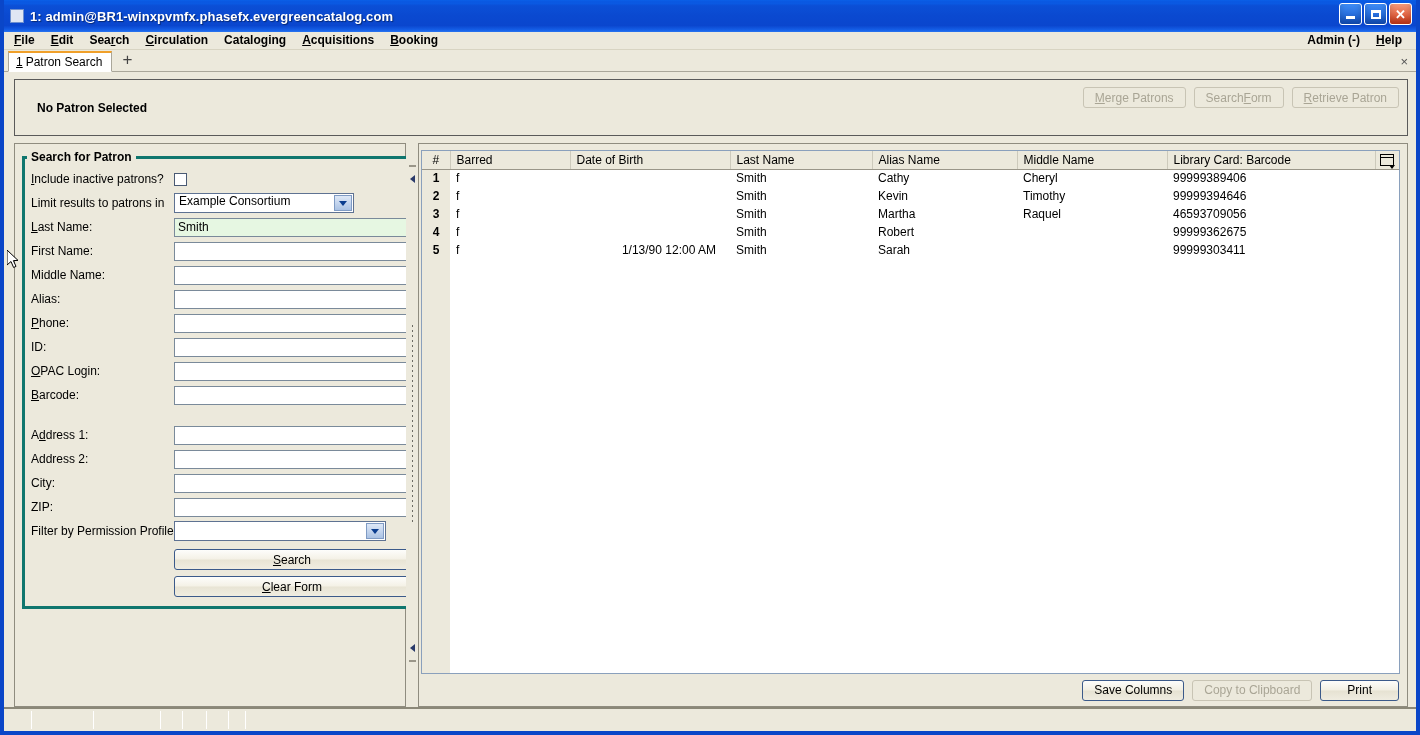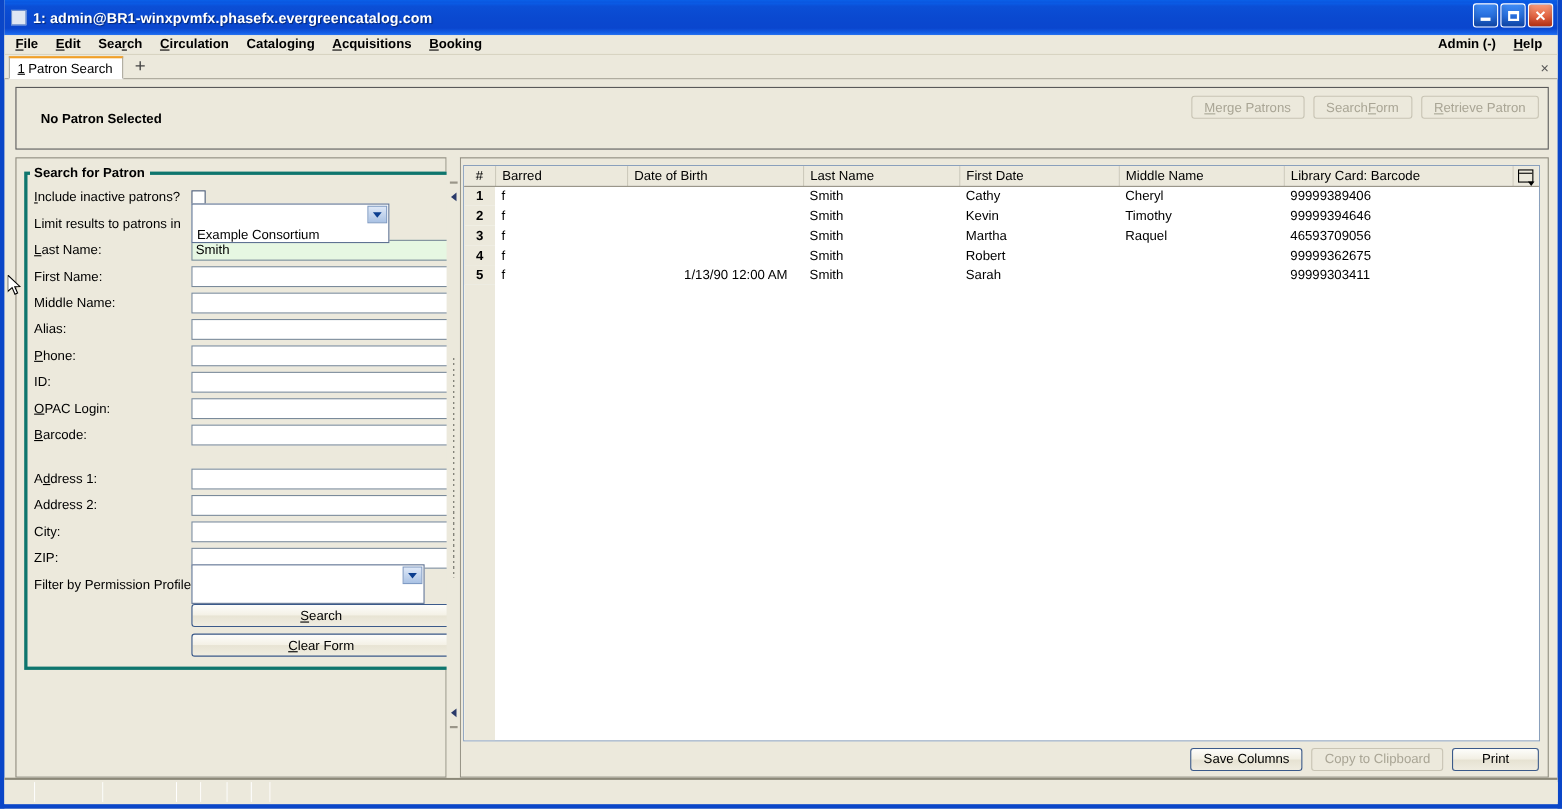--- a/index.html
+++ b/index.html
@@ -191,24 +191,24 @@
     color: #000;
     outline: none;
   }
   .fin.active { background: #e6f7e2; }
   .cbox {
     width: 13px; height: 13px;
     border: 1px solid #4a5a74;
     background: #fff;
   }
   .fsel {
-    width: 180px; height: 36px;
+    width: 180px; height: 20px;
     border: 1px solid #5e7292;
     background: #fff;
-    display: flex; align-items: flex-end;
+    display: flex; align-items: flex-start;
     font-size: 12px; padding-left: 4px;
     position: relative;
   }
   .fsel.wide { width: 212px; }
   .fsel .arrowbox {
     position: absolute; right: 1px; top: 1px;
     width: 18px; height: 16px;
     background: linear-gradient(to bottom,#dee8f7,#aac2e4);
     border: 1px solid #7f9bc4;
     display: flex; align-items: center; justify-content: center;
@@ -519,21 +519,21 @@
               <col style="width:150px">
             <col>
               <col style="width:24px">
           </colgroup>
           <thead>
             <tr>
               <th class="numcol">#</th>
               <th>Barred</th>
               <th>Date of Birth</th>
               <th>Last Name</th>
-              <th>First Date</th>
+              <th>Alias Name</th>
               <th>Middle Name</th>
               <th>Library Card: Barcode</th>
               <th class="pickcol">
                   <div class="pickicon"></div>
                 </th>
             </tr>
           </thead>
           <tbody>
             <tr>
               <td class="numcol">1</td>

